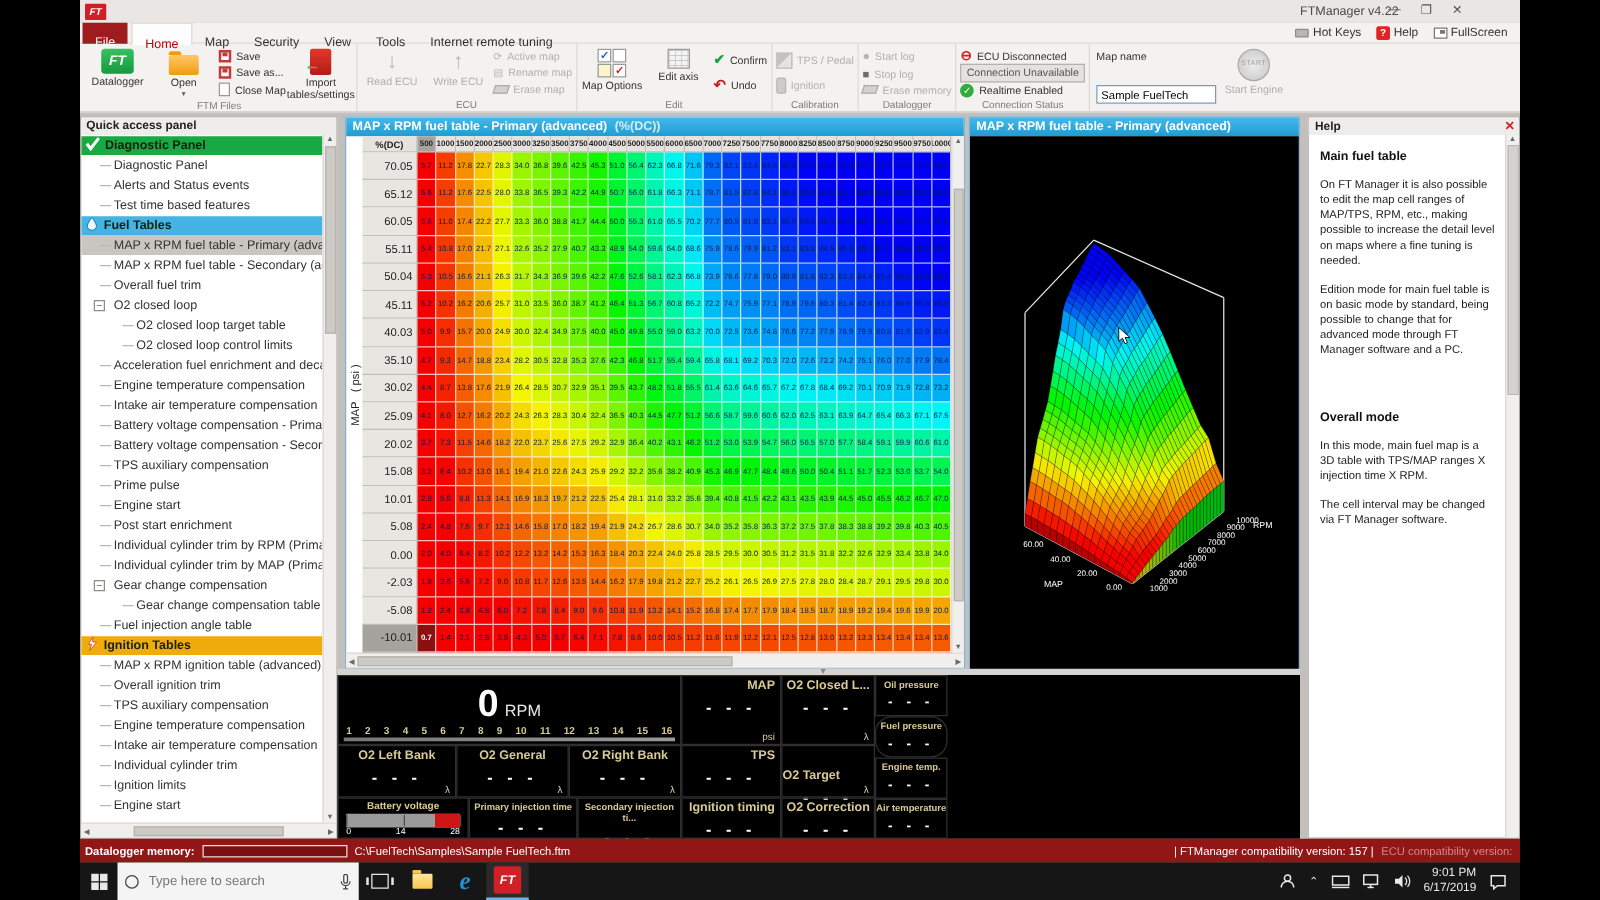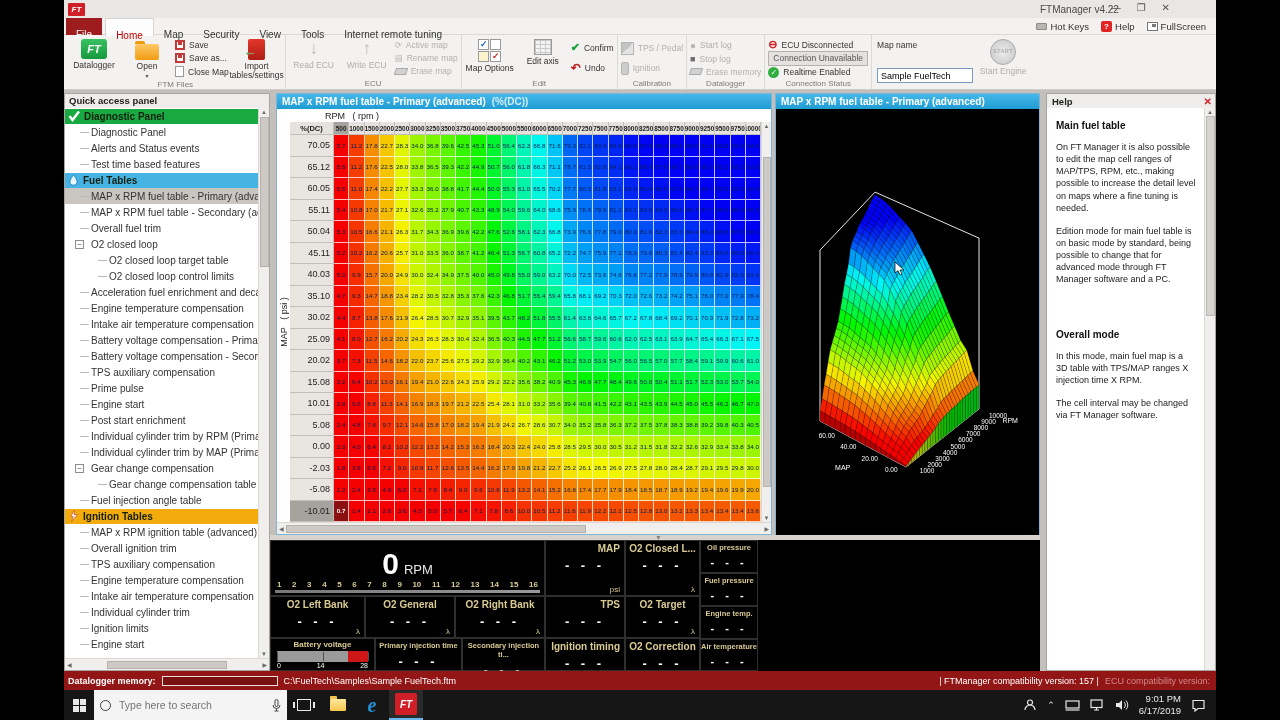--- a/index.html
+++ b/index.html
@@ -530,21 +530,20 @@
         </div>
       </div>
 
       <div class="middle">
         <div class="panels-row">
           <div class="table-panel">
             <div class="ptitle">
               <span>MAP x RPM fuel table - Primary (advanced)</span>
               <span class="suffix">(%(DC))</span>
             </div>
-            <div class="xaxis-row">RPM   ( rpm )</div>
             <div class="table-body">
               <div class="yaxis">
                 <span>MAP   ( psi )</span>
               </div>
               <div class="gridwrap">
                   <span class="gc gh cn">%(DC)</span>
                   <span class="gc gh selhdr">500</span>
                   <span class="gc gh">1000</span>
                   <span class="gc gh">1500</span>
                   <span class="gc gh">2000</span>
@@ -1726,33 +1725,33 @@
             <div class="cell" style="left: 275px; top: 98px; width: 80px; height: 33px;">
               <div class="dlabel" style="font-size: 10px; text-align: right; margin-top: 2px; margin-right: 4px;">Ignition timing</div>
               <div class="dval" style="margin-top: 4px;">- - -</div>
             </div>
             <div class="cell" style="left: 355px; top: 0px; width: 75px; height: 56px;">
               <div class="dlabel" style="font-size: 10px; text-align: center; margin-top: 2px;">O2 Closed L...</div>
               <div class="dval" style="margin-top: 4px;">- - -</div>
               <span class="dunit" style="right: 4px; bottom: 1px;">λ</span>
             </div>
             <div class="cell" style="left: 355px; top: 56px; width: 75px; height: 42px;">
-              <div class="dlabel" style="font-size: 10px; text-align: center; margin-top: 2px;">O2 Target</div>
+              <div class="dlabel" style="font-size: 10px; text-align: left; margin-top: 18px;">O2 Target</div>
               <div class="dval" style="margin-top: 4px;">- - -</div>
               <span class="dunit" style="right: 4px; bottom: 1px;">λ</span>
             </div>
             <div class="cell" style="left: 355px; top: 98px; width: 75px; height: 33px;">
               <div class="dlabel" style="font-size: 10px; text-align: center; margin-top: 2px;">O2 Correction</div>
               <div class="dval" style="margin-top: 4px;">- - -</div>
             </div>
             <div class="cell" style="left: 430px; top: 0px; width: 58px; height: 33px;">
               <div class="dlabel" style="font-size: 7.5px; text-align: center; margin-top: 2px;">Oil pressure</div>
               <div class="dval" style="margin-top: 4px; font-size: 11px;">- - -</div>
             </div>
-            <div class="cell" style="left: 430px; top: 33px; width: 58px; height: 33px;">
+            <div class="cell" style="left: 430px; top: 33px; width: 58px; height: 33px; border-radius: 13px;">
               <div class="dlabel" style="font-size: 7.5px; text-align: center; margin-top: 2px;">Fuel pressure</div>
               <div class="dval" style="margin-top: 4px; font-size: 11px;">- - -</div>
             </div>
             <div class="cell" style="left: 430px; top: 66px; width: 58px; height: 33px;">
               <div class="dlabel" style="font-size: 7.5px; text-align: center; margin-top: 2px;">Engine temp.</div>
               <div class="dval" style="margin-top: 4px; font-size: 11px;">- - -</div>
             </div>
             <div class="cell" style="left: 430px; top: 99px; width: 58px; height: 32px;">
               <div class="dlabel" style="font-size: 7.5px; text-align: center; margin-top: 2px;">Air temperature</div>
               <div class="dval" style="margin-top: 4px; font-size: 11px;">- - -</div>

